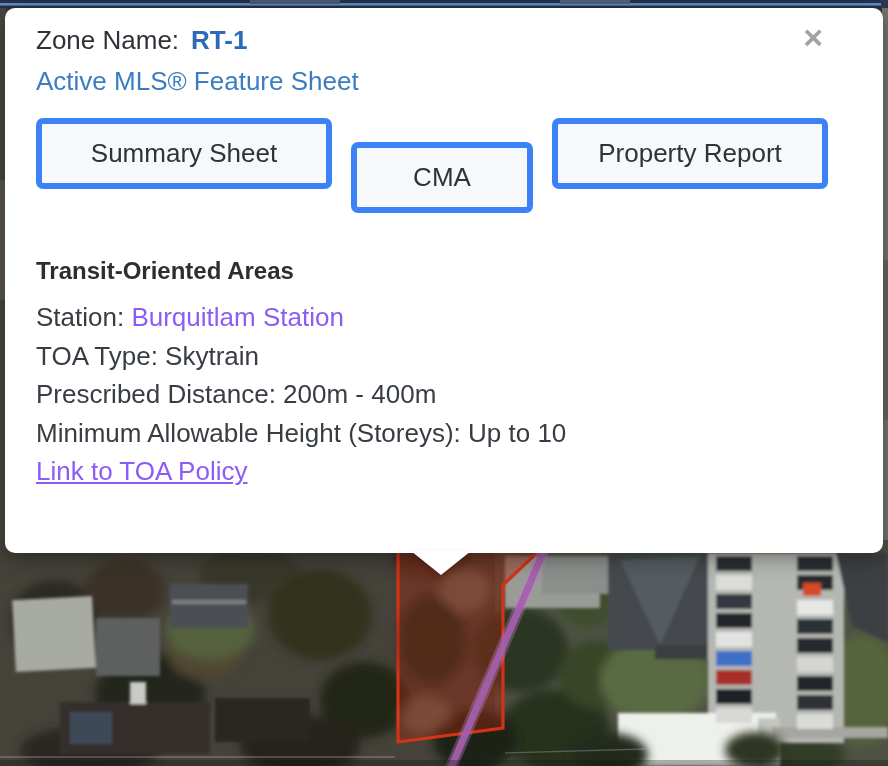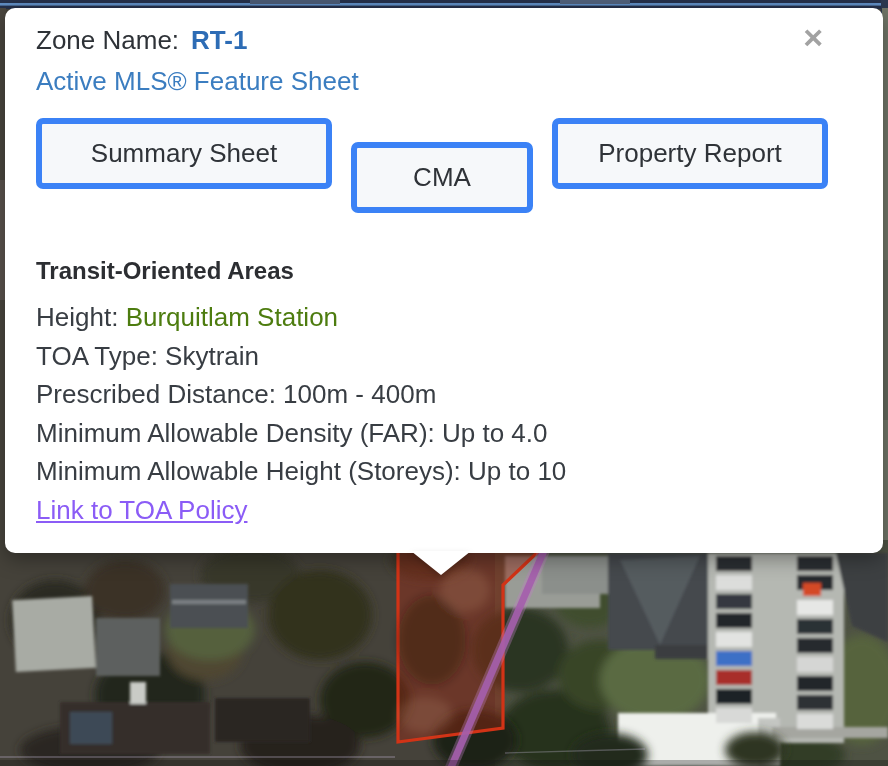--- a/index.html
+++ b/index.html
@@ -32,21 +32,21 @@
   .mls-link{margin-top:8px;font-size:26px;color:#3b7dc0;cursor:pointer;width:fit-content;}
   .btn-row{margin-top:21px;display:flex;gap:19px;}
   .btn{height:71px;display:flex;align-items:center;justify-content:center;
     background:#f6f8fa;border:6px solid #3b82f6;border-radius:7px;
     font-size:26px;color:#2f3338;box-sizing:border-box;cursor:pointer;}
   .btn-summary{width:296px;}
   .btn-cma{width:182px;margin-top:24px;}
   .btn-property{width:276px;}
   .toa-heading{margin-top:44px;font-size:24px;font-weight:bold;color:#2c2e32;}
   .toa-body{margin-top:13px;font-size:26px;line-height:38.6px;color:#383d43;}
-  .station-link{color:#4d7c0f;cursor:pointer;}
+  .station-link{color:#8b5cf6;cursor:pointer;}
   .policy-link{color:#8b5cf6;text-decoration:underline;cursor:pointer;width:fit-content;}
 </style>
 </head>
 <body>
 
 <div class="map-layer">
   <svg width="888" height="766" viewBox="0 0 888 766">
     <defs>
       <filter id="soft" x="-40%" y="-40%" width="180%" height="180%">
           <feGaussianBlur stdDeviation="5"></feGaussianBlur>
@@ -185,24 +185,23 @@
   <div class="btn-row">
     <div class="btn btn-summary">Summary Sheet</div>
     <div class="btn btn-cma">CMA</div>
     <div class="btn btn-property">Property Report</div>
   </div>
 
   <div class="toa-heading">Transit-Oriented Areas</div>
 
   <div class="toa-body">
     <div>
-      <span>Height:</span>
+      <span>Station:</span>
       <span class="station-link">Burquitlam Station</span>
     </div>
     <div>TOA Type: Skytrain</div>
-    <div>Prescribed Distance: 100m - 400m</div>
-    <div>Minimum Allowable Density (FAR): Up to 4.0</div>
+    <div>Prescribed Distance: 200m - 400m</div>
     <div>Minimum Allowable Height (Storeys): Up to 10</div>
     <div class="policy-link">Link to TOA Policy</div>
   </div>
 
 </div>
 <div class="popup-arrow"></div>
 
 </body></html>

